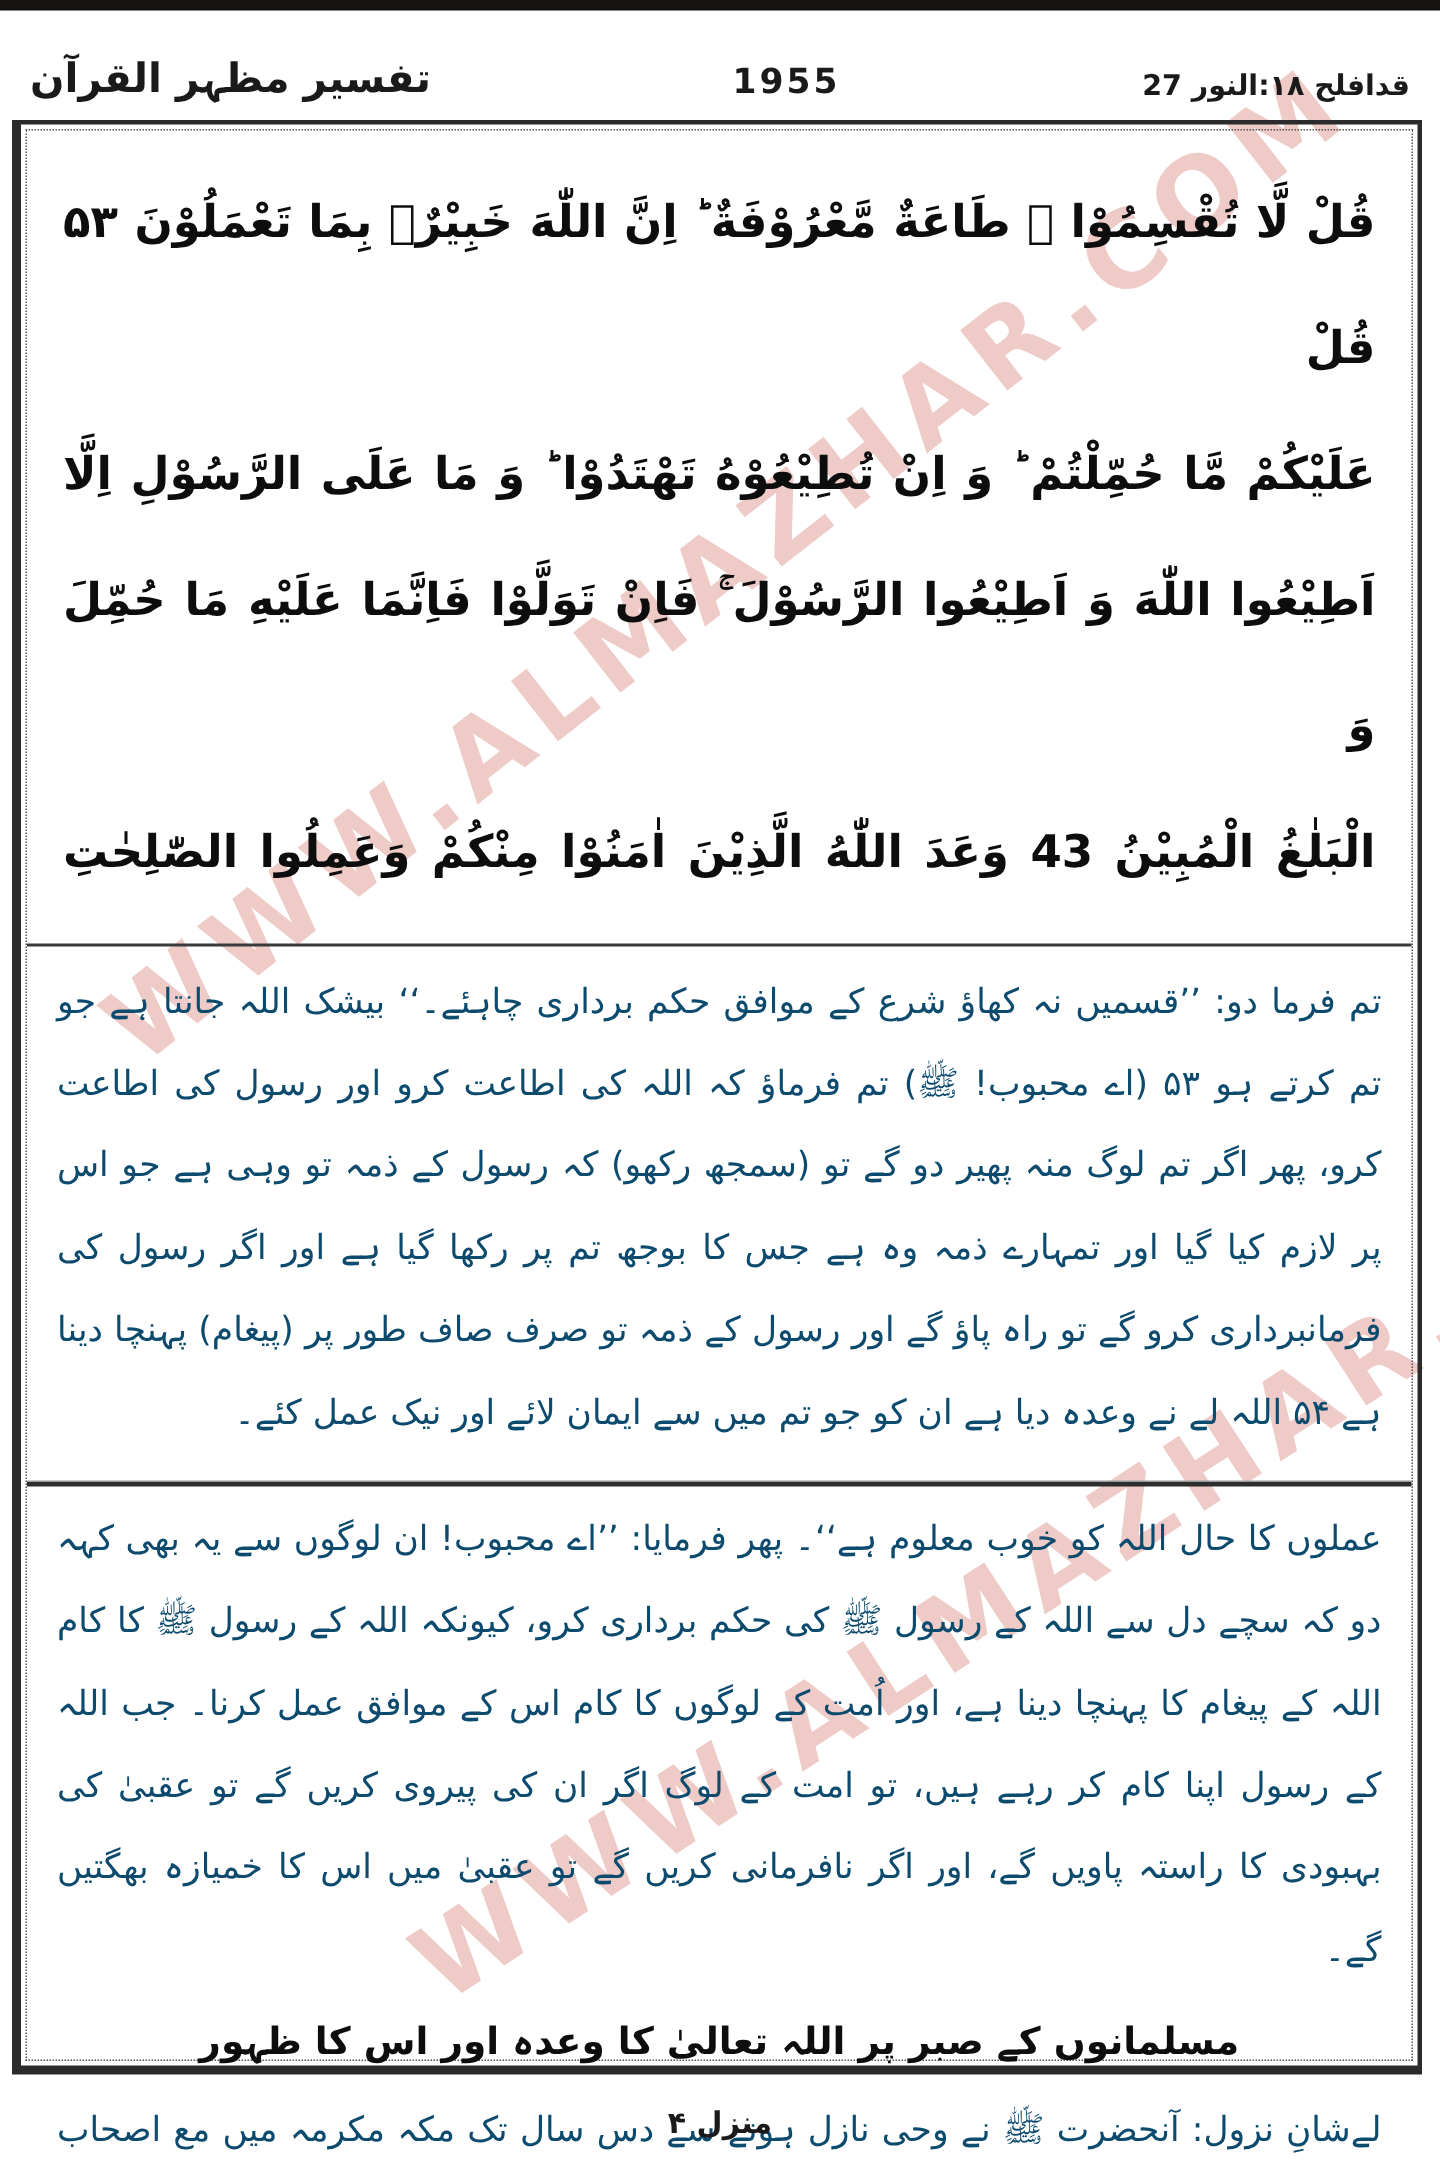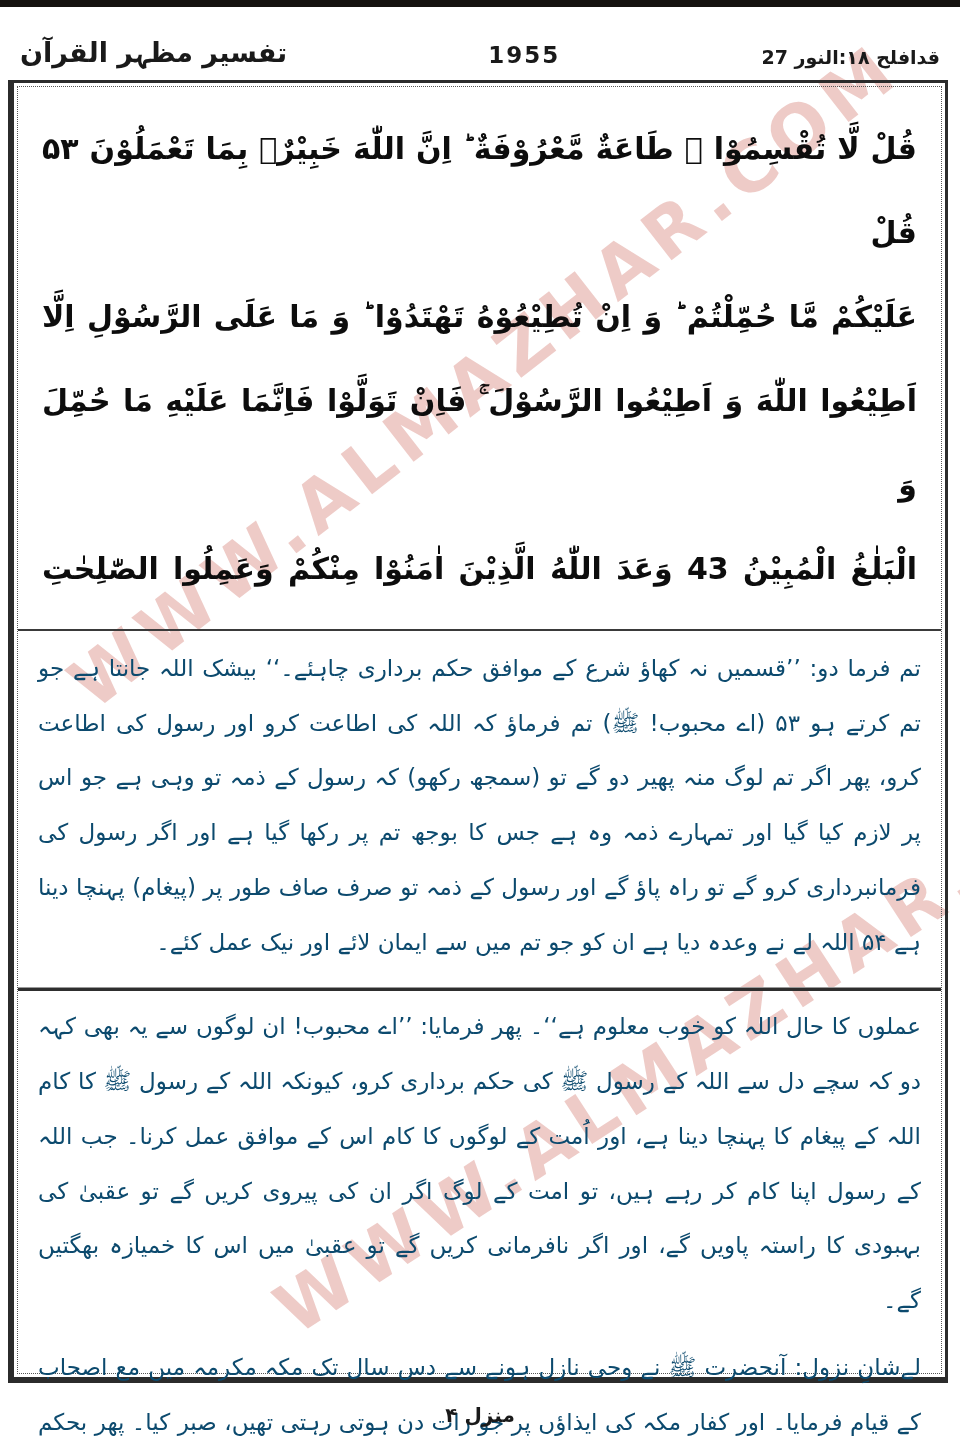--- a/index.html
+++ b/index.html
@@ -131,20 +131,21 @@
     <div class="translation-section">
       <p class="urdu">تم فرما دو: ’’قسمیں نہ کھاؤ شرع کے موافق حکم برداری چاہئے۔‘‘ بیشک اللہ جانتا ہے جو تم کرتے ہو ۵۳ (اے محبوب! ﷺ) تم فرماؤ کہ اللہ کی اطاعت کرو اور رسول کی اطاعت کرو، پھر اگر تم لوگ منہ پھیر دو گے تو (سمجھ رکھو) کہ رسول کے ذمہ تو وہی ہے جو اس پر لازم کیا گیا اور تمہارے ذمہ وہ ہے جس کا بوجھ تم پر رکھا گیا ہے اور اگر رسول کی فرمانبرداری کرو گے تو راہ پاؤ گے اور رسول کے ذمہ تو صرف صاف طور پر (پیغام) پہنچا دینا ہے ۵۴ اللہ لے نے وعدہ دیا ہے ان کو جو تم میں سے ایمان لائے اور نیک عمل کئے۔</p>
     </div>
 
     <div class="divider-double"></div>
 
     <div class="commentary-section">
       <p class="urdu">عملوں کا حال اللہ کو خوب معلوم ہے‘‘۔ پھر فرمایا: ’’اے محبوب! ان لوگوں سے یہ بھی کہہ دو کہ سچے دل سے اللہ کے رسول ﷺ کی حکم برداری کرو، کیونکہ اللہ کے رسول ﷺ کا کام اللہ کے پیغام کا پہنچا دینا ہے، اور اُمت کے لوگوں کا کام اس کے موافق عمل کرنا۔ جب اللہ کے رسول اپنا کام کر رہے ہیں، تو امت کے لوگ اگر ان کی پیروی کریں گے تو عقبیٰ کی بہبودی کا راستہ پاویں گے، اور اگر نافرمانی کریں گے تو عقبیٰ میں اس کا خمیازہ بھگتیں گے۔</p>
     </div>
 
+    <div class="section-heading">مسلمانوں کے صبر پر اللہ تعالیٰ کا وعدہ اور اس کا ظہور</div>
 
     <div class="commentary-section">
       <p class="urdu"><span>لے</span><span class="lead-bold">شانِ نزول:</span> <span>آنحضرت ﷺ نے وحی نازل ہونے سے دس سال تک مکہ مکرمہ میں مع اصحاب کے قیام فرمایا۔ اور کفار مکہ کی ایذاؤں پر جو رات دن ہوتی رہتی تھیں، صبر کیا۔ پھر بحکم الٰہی مدینہ طیبہ کو ہجرت فرمائی، اور انصار کی منازل کو اپنی سکونت سے سرفراز کیا مگر کفار قریش اس پر بھی باز نہ آئے۔ روز مرہ ان کی طرف سے جنگ کے اعلان ہوتے، اور طرح طرح کی دھمکیاں دی جاتیں۔ اصحاب رسول ﷺ ہر وقت خطرہ میں رہتے تھے۔ ایک روز ایک صحابی نے فرمایا: ’’کبھی ایسا بھی زمانہ آئے گا کہ ہمیں امن میسر ہو، اور ہتھیاروں کے بار سے ہم سبکدوش ہوں‘‘۔ اس پر یہ آیت نازل ہوئی۔</span>  </p>
     </div>
 
   </div>
 </div>
 
 <div class="page-footer">منزل ۴</div>
 

